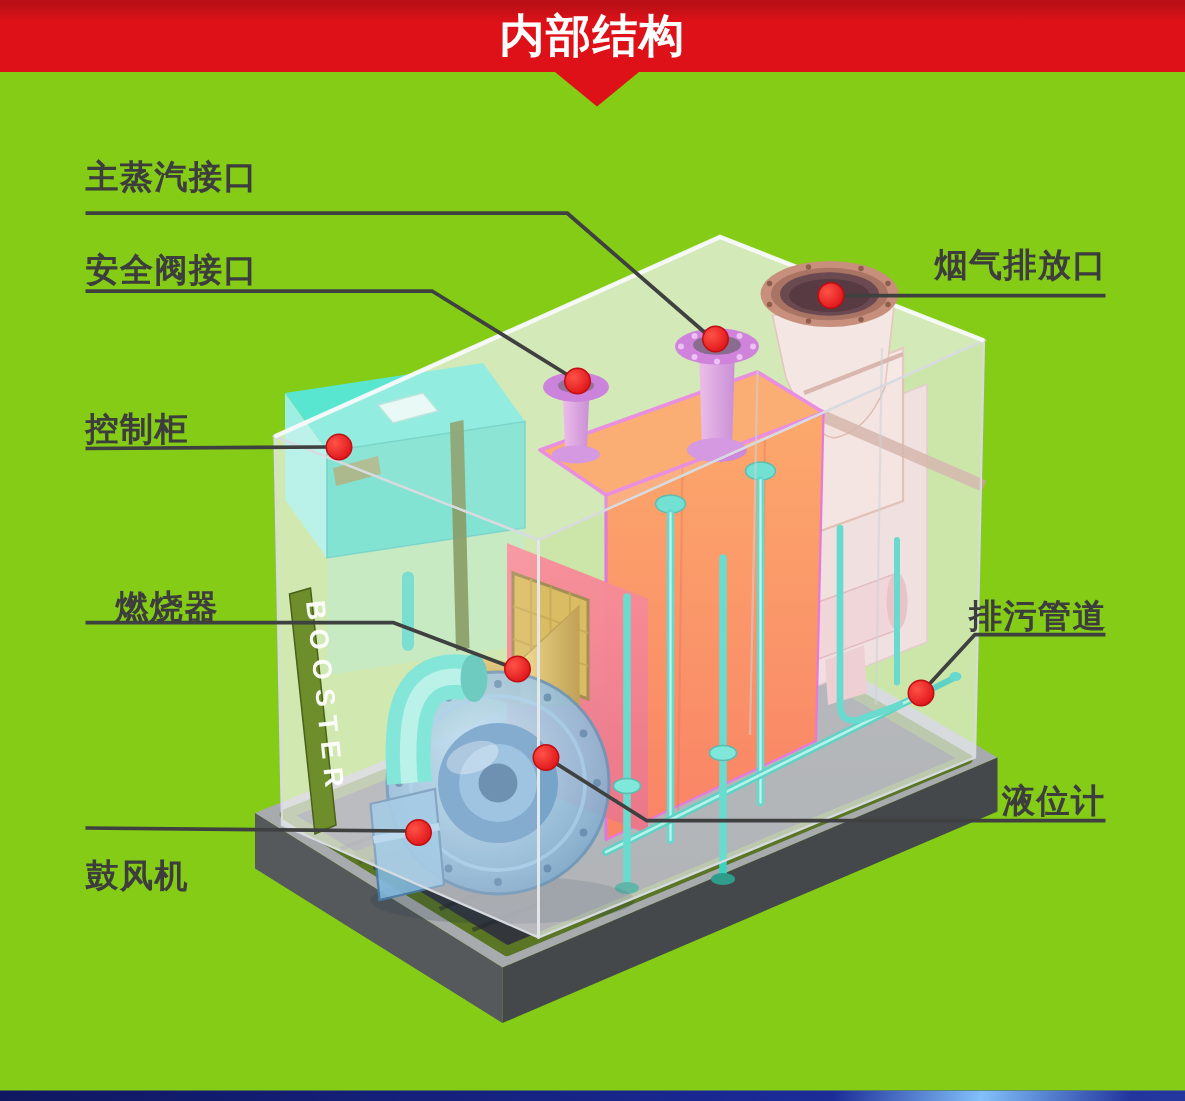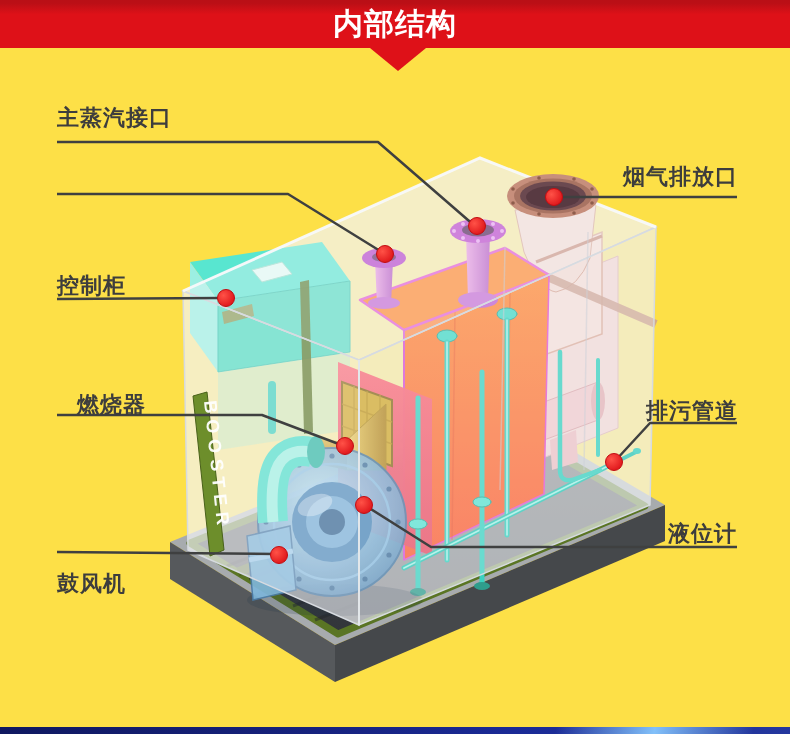--- a/index.html
+++ b/index.html
@@ -1,16 +1,16 @@
 <!DOCTYPE html>
 <html><head>
 <meta charset="utf-8">
 <style>
   html,body{margin:0;padding:0;background:#fff;}
-  .stage{position:relative;width:790px;height:734px;background:#fde047;overflow:hidden;
+  .stage{position:relative;width:790px;height:734px;background:#84cc16;overflow:hidden;
          font-family:"Liberation Sans","DejaVu Sans",sans-serif;}
   
   .banner{position:absolute;top:0;left:0;width:790px;height:48px;
           background:linear-gradient(180deg,#b90f16 0%,#bb0f16 7%,#de1118 30%,#de1118 100%);
           display:flex;align-items:center;justify-content:center;gap:10px;z-index:5;}
   .banner .cn{font-size:30px;font-weight:bold;color:#ffffff;letter-spacing:1px;}
   .banner .en{font-size:27px;font-weight:normal;color:rgba(255,255,255,.97);letter-spacing:0.5px;}
   .tri{position:absolute;left:50%;top:48px;margin-left:-25px;width:0;height:0;
        border-left:28px solid transparent;border-right:28px solid transparent;
        border-top:23px solid #de1118;z-index:5;}
@@ -276,20 +276,21 @@
       <circle cx="226" cy="298" r="8.5" fill="url(#gDot)"></circle>
       <circle cx="345" cy="446" r="8.5" fill="url(#gDot)"></circle>
       <circle cx="279" cy="555" r="8.5" fill="url(#gDot)"></circle>
       <circle cx="554" cy="197" r="8.5" fill="url(#gDot)"></circle>
       <circle cx="614" cy="462" r="8.5" fill="url(#gDot)"></circle>
       <circle cx="364" cy="505" r="8.5" fill="url(#gDot)"></circle>
     </g>
   </svg>
 
   <div class="label lbl-1">主蒸汽接口</div>
+  <div class="label lbl-2">安全阀接口</div>
   <div class="label lbl-3">控制柜</div>
   <div class="label lbl-4">燃烧器</div>
   <div class="label lbl-5">鼓风机</div>
   <div class="label lbl-7">排污管道</div>
   <div class="label lbl-6">烟气排放口</div>
   <div class="label lbl-8">液位计</div>
 
   <div class="footer">
     <div class="streak"></div>
   </div>

